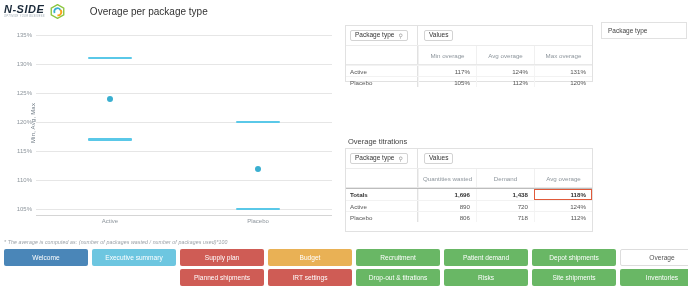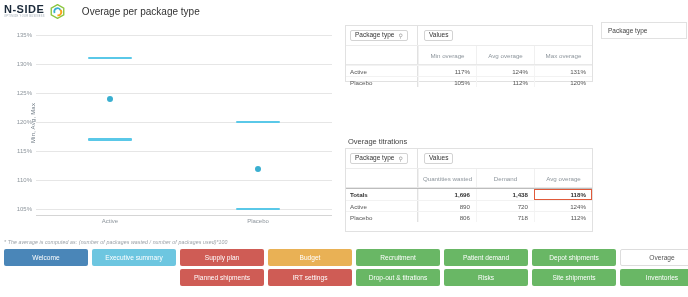--- a/index.html
+++ b/index.html
@@ -10,23 +10,23 @@
     font-family: "Liberation Sans", sans-serif;
     overflow: hidden;
   }
   .app { position: relative; width: 688px; height: 297px; background:#fff; }
 
   
   .header { position:absolute; left:0; top:0; width:688px; height:22px; display:flex; align-items:center; }
   .logo-wrap { display:flex; align-items:center; margin-left:4px; }
   .logo-text { font-size:11px; font-weight:bold; letter-spacing:0.5px; color:#1b2a3a; line-height:1; }
   .logo-sub { font-size:2.6px; letter-spacing:0.3px; color:#9aa6b0; line-height:1; margin-top:1px; }
-  .logo-block { display:flex; flex-direction:column; }
+  .logo-block { display:flex; flex-direction:column;font-style:italic; }
   .logo-mark { width:15px; height:15px; margin-left:5px; position:relative; }
-  .page-title { margin-left:17px; font-size:10px; color:#333; }
+  .page-title { margin-left:25px; font-size:10px; color:#333; }
 
   
   .chart-panel { position:absolute; left:0px; top:24px; width:336px; height:213px; }
   .ylabel {
     position:absolute; left:2px; top:96px; width:62px;
     transform: rotate(-90deg); transform-origin: center center;
     font-size:6px; color:#6e7a84; text-align:center; letter-spacing:.2px;
   }
   .plot { position:absolute; left:36px; top:5px; width:296px; height:186px; }
   .gridline { position:absolute; left:0; width:296px; height:1px; background:#e6e6e6; }

